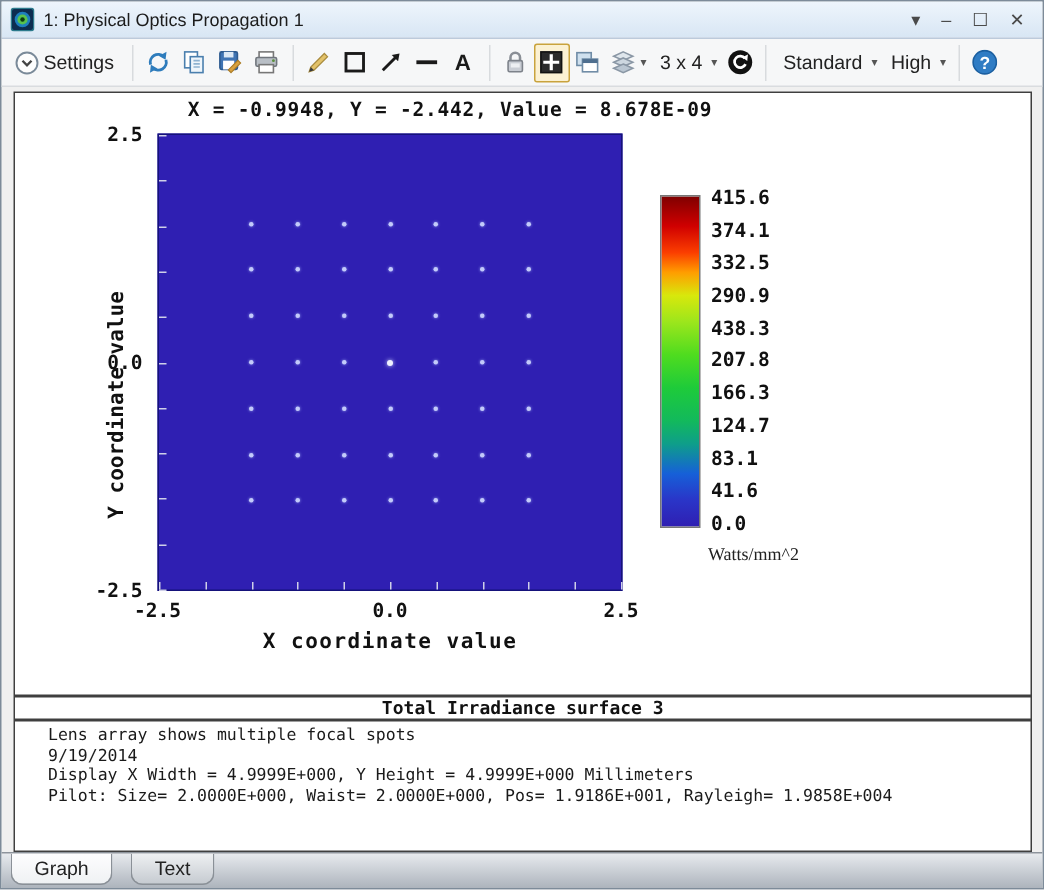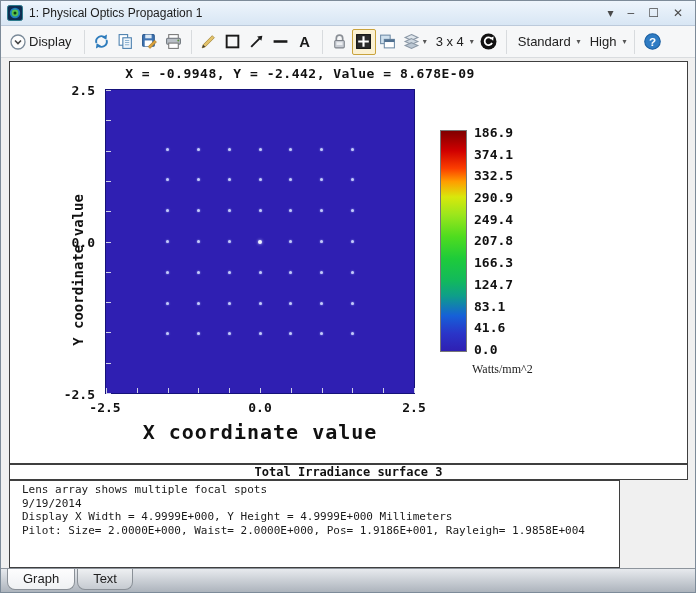--- a/index.html
+++ b/index.html
@@ -39,38 +39,38 @@
   .tick{position:absolute;background:#cfcfe8;}
   .tick.left{left:0;width:5px;height:1px;}
   .tick.bottom{bottom:0;width:1px;height:5px;}
   .ytick{position:absolute;right:592px;width:46px;text-align:right;font-size:13px;
     font-weight:bold;color:#111;}
   .ylabel{position:absolute;left:-62px;top:120px;transform:rotate(-90deg);transform-origin:center;
     font-size:14px;font-weight:bold;color:#111;white-space:nowrap;width:200px;text-align:center;}
   .ylabel-wrap{position:absolute;left:30px;top:80px;width:20px;height:200px;}
   .xtick{position:absolute;top:338px;font-size:13px;font-weight:bold;color:#111;width:60px;text-align:center;}
   .xaxis-label{position:absolute;left:100px;top:358px;width:300px;text-align:center;
-    font-size:20px;font-weight:bold;color:#111;letter-spacing:1px;}
+    font-size:14px;font-weight:bold;color:#111;letter-spacing:1px;}
   .colorbar{position:absolute;left:430px;top:68px;width:27px;height:222px;border:1px solid #777;}
   .cb-labels{position:absolute;left:464px;top:64px;height:230px;display:flex;
     flex-direction:column;justify-content:space-between;}
   .cb-label{font-size:13px;font-weight:bold;color:#111;line-height:13px;}
   .cb-units{position:absolute;left:462px;top:300px;font-size:12px;color:#222;font-family:Liberation Serif, serif;}
   
   .title-strip{position:absolute;left:8px;top:463px;width:679px;height:16px;background:#fff;
     border:1px solid #3f3f3f;text-align:center;font-family:"DejaVu Sans Mono",monospace;
     font-size:12px;font-weight:bold;color:#111;line-height:14px;}
-  .info-panel{position:absolute;left:8px;top:479px;width:611px;height:88px;background:#fff;
-    border:1px solid #3f3f3f;padding:2px 0 0 12px;font-family:"DejaVu Sans Mono",monospace;}
+  .info-panel{position:absolute;left:8px;top:479px;width:679px;height:88px;background:#fff;
+    border:1px solid #3f3f3f;padding:2px 0 0 22px;font-family:"DejaVu Sans Mono",monospace;}
   .info-line{font-size:11px;line-height:13.5px;color:#1a1a1a;white-space:nowrap;}
   
   .tabbar{position:absolute;left:0;top:567px;width:100%;height:26px;
     background:linear-gradient(#e7eaee,#a8afb8);border-top:1px solid #8d949c;
     display:flex;align-items:flex-start;padding-left:6px;}
-  .tab{height:21px;padding:0 15px;margin-right:2px;font-size:13px;color:#222;line-height:20px;
+  .tab{height:21px;padding:0 15px;margin-right:12px;font-size:13px;color:#222;line-height:20px;
     border:1px solid #8a9097;border-top:none;border-radius:0 0 8px 8px;
     background:linear-gradient(#eef0f2,#c6cbd1);cursor:default;}
   .tab.active{background:linear-gradient(#fdfdfe,#eff1f3);font-weight:normal;}
 </style>
 </head>
 <body>
 
 <div class="window">
 
   <div class="titlebar">
@@ -88,21 +88,21 @@
       <span>✕</span>
     </div>
   </div>
 
   <div class="toolbar">
     <div class="settings-btn">
       <svg width="16" height="16" viewBox="0 0 16 16">
         <circle cx="8" cy="8" r="7" fill="#fdfdfd" stroke="#7a8a99" stroke-width="1.3"></circle>
         <path d="M5 6.5 L8 9.5 L11 6.5" fill="none" stroke="#444" stroke-width="1.6"></path>
       </svg>
-      <span class="tb-label">Display</span>
+      <span class="tb-label">Settings</span>
     </div>
     <div class="tb-sep"></div>
 
     <div class="tb-btn">
       <svg viewBox="0 0 16 16">
         <path d="M3.2 9.5 A5 5 0 0 1 11.4 4.4" fill="none" stroke="#2e7cbc" stroke-width="1.8"></path>
         <polygon points="13.2,1.4 12.6,6.4 8.5,4.1" fill="#2e7cbc"></polygon>
         <path d="M12.8 6.5 A5 5 0 0 1 4.6 11.6" fill="none" stroke="#2e7cbc" stroke-width="1.8"></path>
         <polygon points="2.8,14.6 3.4,9.6 7.5,11.9" fill="#2e7cbc"></polygon>
       </svg>
@@ -306,25 +306,25 @@
     </div>
 
     <div class="xtick" style="left:65px;">-2.5</div>
     <div class="xtick" style="left:220px;">0.0</div>
     <div class="xtick" style="left:374px;">2.5</div>
 
     <div class="xaxis-label">X coordinate value</div>
 
     <div class="colorbar" style="background:linear-gradient(#800000 0%,#d00000 9%,#fb3e00 17%,#ff9d00 23%,#d8e80c 30%,#9ce61c 38%,#4fdc1f 48%,#1ecb3a 58%,#12b95c 68%,#0e9e8a 75%,#1660d8 84%,#2a35c8 92%,#2f1fb2 100%);"></div>
     <div class="cb-labels">
-        <div class="cb-label">186.9</div>
+        <div class="cb-label">415.6</div>
         <div class="cb-label">374.1</div>
         <div class="cb-label">332.5</div>
         <div class="cb-label">290.9</div>
-        <div class="cb-label">249.4</div>
+        <div class="cb-label">438.3</div>
         <div class="cb-label">207.8</div>
         <div class="cb-label">166.3</div>
         <div class="cb-label">124.7</div>
         <div class="cb-label">83.1</div>
         <div class="cb-label">41.6</div>
         <div class="cb-label">0.0</div>
       </div>
     <div class="cb-units">Watts/mm^2</div>
   </div>
 

